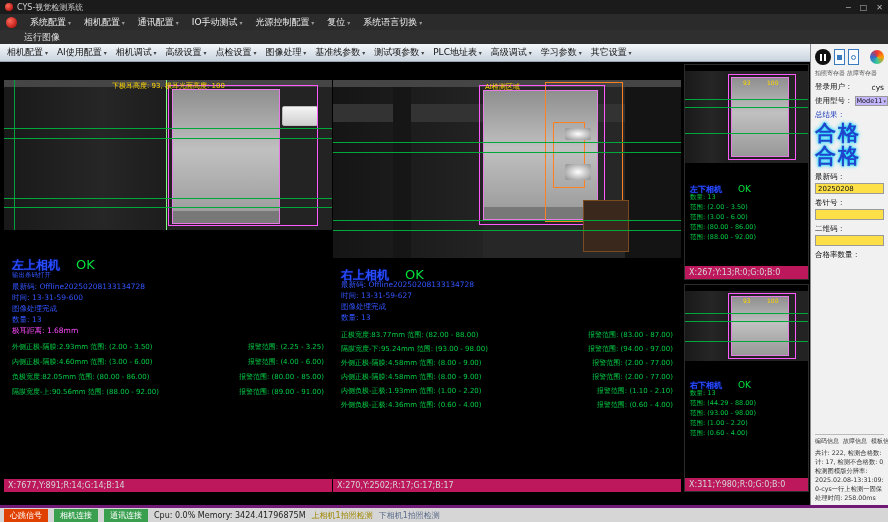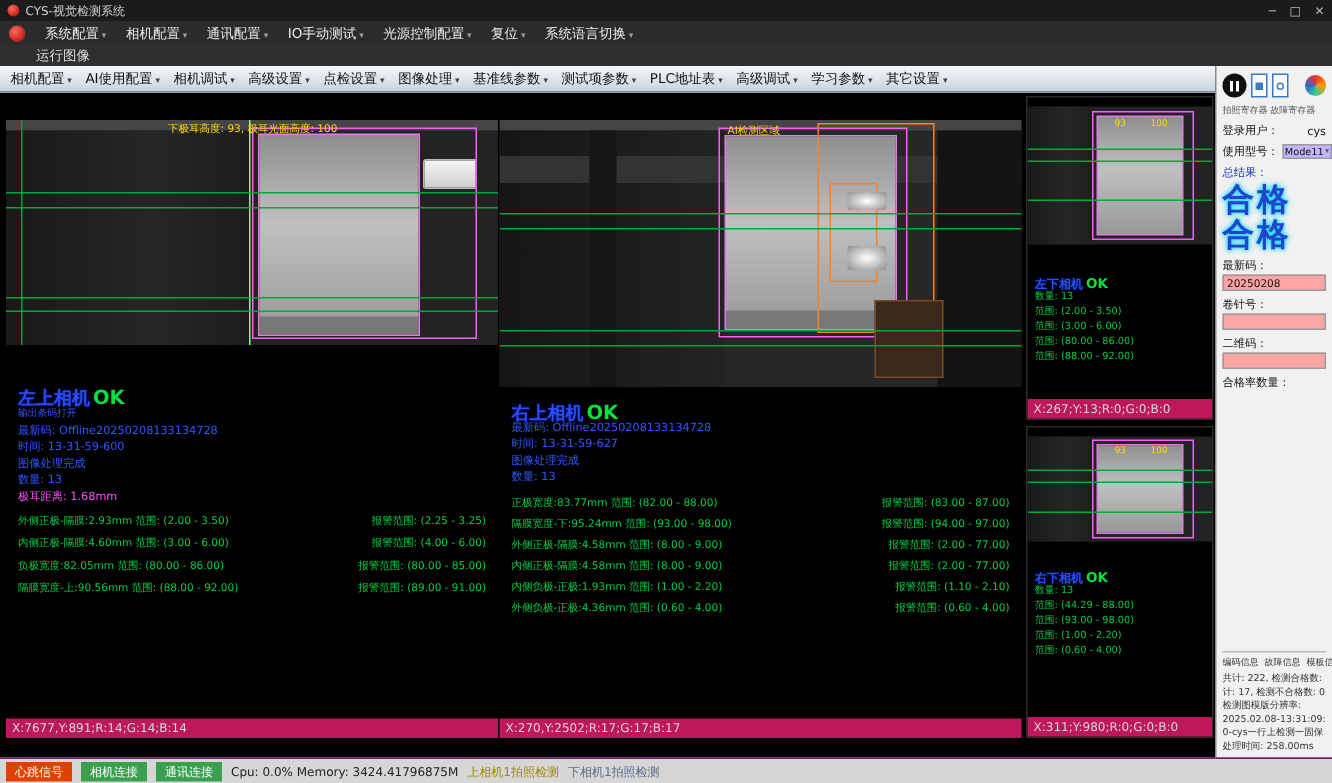--- a/index.html
+++ b/index.html
@@ -37,21 +37,21 @@
   .rect-m{position:absolute;border:1px solid #ff5aff}
   .rect-o{position:absolute;border:1px solid #ff8020}
   .connector{position:absolute;background:linear-gradient(#f4f4f4,#cfcfcf);border-radius:2px;border:1px solid #bbb}
   .blob{position:absolute;background:radial-gradient(#ffffff,#8d8d8d);border-radius:2px}
   .beam{position:absolute;background:#333}
   .darkbox{position:absolute;background:#3a281c;border:1px solid #7a4a20}
   .ytext{position:absolute;font-size:7px;color:#ffd800;white-space:nowrap}
 
   .result-line{position:absolute;left:8px;white-space:nowrap}
   .rtitle{color:#2a4cff;font-size:12px;font-weight:bold;text-shadow:0 0 2px #001a99}
-  .rok{color:#00e23c;font-size:13px;font-weight:bold;margin-left:2px}
+  .rok{color:#00e23c;font-size:13px;font-weight:normal;margin-left:16px}
   .bline{position:absolute;left:8px;color:#3355ff;font-size:7.5px;white-space:nowrap}
   .bline.sub{font-size:6.5px}
   .pline{position:absolute;left:8px;color:#ff4bff;font-size:7.5px;white-space:nowrap}
   .mrow{position:absolute;left:8px;right:8px;display:flex;justify-content:space-between;font-size:7px;color:#00cc44;white-space:nowrap}
   .mrow .mc2{flex:0 0 auto;margin-left:6px}
   .coords{position:absolute;left:0;bottom:0;width:100%;height:13px;background:#be185d;color:#d5d5d5;font-size:8px;display:flex;align-items:center;padding-left:4px}
 
   .sm-title{position:absolute;left:5px;white-space:nowrap}
   .sm-title .rtitle{font-size:8px}
   .sm-title .rok{font-size:9px}
@@ -67,27 +67,27 @@
   .mb-ic2{width:5px;height:5px;border:1px solid #3a7bbf;border-radius:50%}
   .side-logo{width:14px;height:14px;border-radius:50%;background:conic-gradient(#e33,#f90,#3c9,#36c,#e33);margin-left:auto}
   .reg-row{font-size:6px;color:#555;margin-top:2px;white-space:nowrap;overflow:hidden}
   .srow{display:flex;align-items:center;margin-top:4px;gap:2px}
   .slabel{font-size:7.5px;color:#111;white-space:nowrap}
   .slabel.blue{color:#1133bb}
   .sval{margin-left:auto;font-size:7.5px;color:#111}
   .combo{margin-left:auto;display:flex;align-items:center;gap:1px;background:#c4b5fd;border:1px solid #9a9a9a;font-size:6.5px;padding:0 1px;height:10px}
   .combo .arrow{font-size:5px;color:#555}
   .big-result{margin-top:2px;font-size:21px;font-weight:bold;color:#2244cc;line-height:23px;letter-spacing:2px;text-shadow:0 0 2px #00e0ff,0 0 4px #00c8ff}
-  .sbox{background:#fca5a5;border:1px solid #9a9a9a;height:11px;margin-top:1px;font-size:7px;display:flex;align-items:center;padding:0 2px}
+  .sbox{background:#fde047;border:1px solid #9a9a9a;height:11px;margin-top:1px;font-size:7px;display:flex;align-items:center;padding:0 2px}
   .spacer{flex:1}
   .stats-tabs{display:flex;gap:4px;font-size:6px;color:#333;border-top:1px solid #bbb;padding-top:2px;white-space:nowrap}
   .stats{margin-top:2px;font-size:6.3px;color:#333;line-height:9px;white-space:nowrap;overflow:hidden}
 
   
-  .statusbar{position:absolute;left:0;top:505px;width:888px;height:17px;background:#d6d6d6;border-top:1px solid #701a75;display:flex;align-items:center;gap:6px;padding:0 4px;font-size:8px;color:#222}
+  .statusbar{position:absolute;left:0;top:505px;width:888px;height:17px;background:#d6d6d6;border-top:3px solid #701a75;display:flex;align-items:center;gap:6px;padding:0 4px;font-size:8px;color:#222}
   .badge{padding:1px 6px;color:#fff;font-size:8px;white-space:nowrap}
   .badge.red{background:#e04000}
   .badge.green{background:#3aa050}
   .st-upper{color:#a08800;white-space:nowrap}
   .st-lower{color:#5a6b8a;white-space:nowrap}
   .st-cpu{white-space:nowrap}
 </style>
 </head>
 <body>
 

